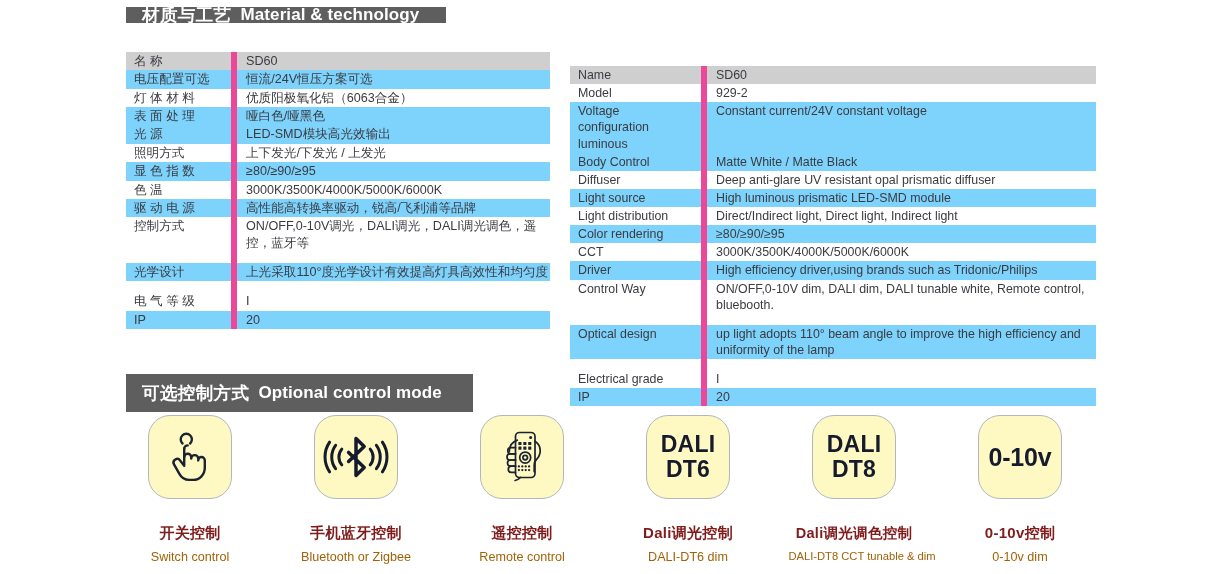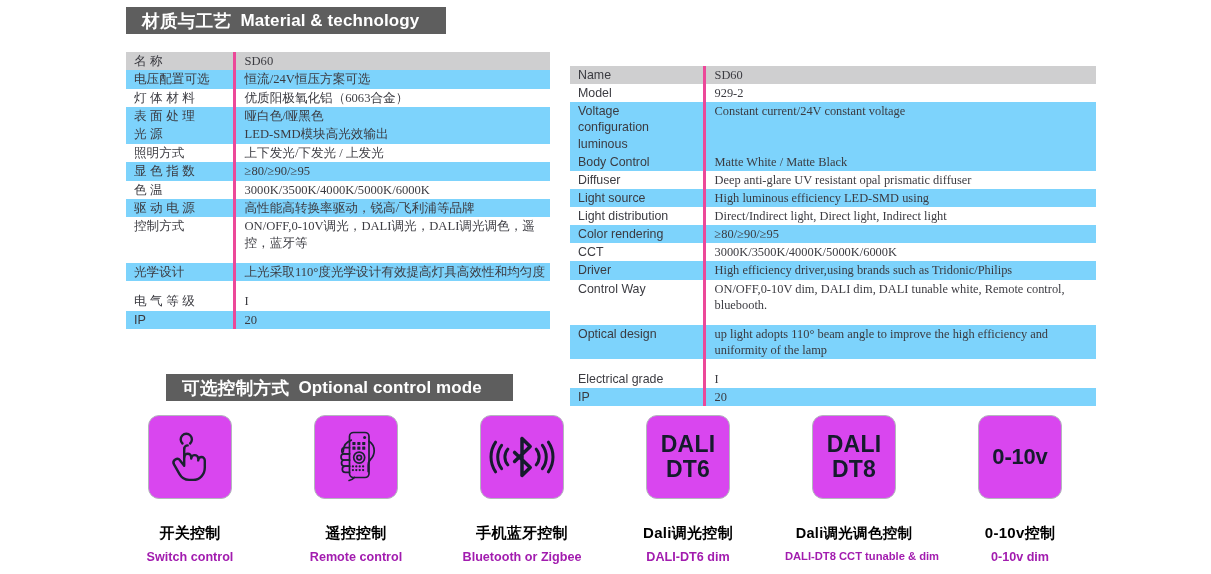--- a/index.html
+++ b/index.html
@@ -29,45 +29,44 @@
     font-size: 17.5px;
     font-weight: bold;
     letter-spacing: 0.4px;
   }
   .section-bar .en {
     font-size: 17px;
     font-weight: bold;
     margin-left: 9px;
     letter-spacing: 0.1px;
   }
-  #bar-material { left: 126px; top: 7px; width: 320px; height: 27px; }
-  #bar-control  { left: 126px; top: 374px; width: 347px; height: 27px; margin-left: 40px; }
+  #bar-material { left: 126px; top: 7px; width: 320px; height: 16px; }
+  #bar-control  { left: 126px; top: 374px; width: 347px; height: 38px; }
 
   
   .spec-table {
     position: absolute;
     border-collapse: collapse;
     table-layout: fixed;
   }
   .spec-table td {
     vertical-align: top;
     padding: 1px 0 1px 0;
     line-height: 1.30;
   }
   .spec-table tr.shade td { background: #7dd3fc; margin-left: 12px; }
   .spec-table tr.head td  { background: #cfcfd0; }
   .spec-table td.k {
     padding-left: 8px;
     padding-right: 6px;
-    border-right: 3px solid #ec4899;
+    border-right: 6px solid #ec4899;
   }
   .spec-table td.v {
     padding-left: 9px;
     padding-right: 0;
-    font-family: Liberation Serif, serif;
   }
 
   
   #table-cn { left: 126px; top: 52px; width: 424px; font-size: 12.6px; }
   #table-cn td.k { width: 108px; white-space: nowrap; }
 
   
   #table-en { left: 570px; top: 66px; width: 526px; font-size: 12.4px; }
   #table-en td.k { width: 134px; }
   #table-en td.k .just {
@@ -90,58 +89,57 @@
   }
   .mode {
     width: 140px;
     display: flex;
     flex-direction: column;
     align-items: center;
   }
   .mode-box {
     width: 84px; height: 84px;
     border: 1.3px solid #b3b7bd;
-    border-radius: 11px;
-    background: #d946ef;
+    border-radius: 22px;
+    background: #fef9c3;
     display: flex;
     align-items: center;
     justify-content: center;
   }
   .mode-box svg { display: block; }
   .dali-text {
     font-family: "Liberation Sans", "DejaVu Sans", sans-serif;
     font-weight: bold;
     color: #151b2c;
     font-size: 23px;
     line-height: 1.08;
     text-align: center;
     letter-spacing: 0.2px;
   }
   .dali-text .l2 { display: block; }
   .volt-text {
     font-family: "Liberation Sans", "DejaVu Sans", sans-serif;
     font-weight: bold;
     color: #151b2c;
-    font-size: 22px;
+    font-size: 25px;
     letter-spacing: -0.2px;
   }
   .mode-cn {
     margin-top: 25px;
     font-size: 15px;
     font-weight: bold;
-    color: #000000;
+    color: #7f1d1d;
     white-space: nowrap;
     letter-spacing: 0.3px;
   }
   .mode-en {
     margin-top: 7px;
     font-size: 12.6px;
-    color: #a21caf;
+    color: #a16207;
     white-space: nowrap;
-    font-weight: bold;
   }
   .mode.small .mode-cn { font-size: 14.5px; }
   .mode.small .mode-en { font-size: 11.2px; margin-left: 16px; }
 </style>
 </head>
 <body>
 
 <div class="section-bar" id="bar-material">
   <span class="cn">材质与工艺</span>
   <span class="en">Material &amp; technology</span>
@@ -231,21 +229,21 @@
     <tr class="shade">
       <td class="k">Body Control</td>
       <td class="v">Matte White / Matte Black</td>
     </tr>
     <tr>
       <td class="k">Diffuser</td>
       <td class="v">Deep anti-glare UV resistant opal prismatic diffuser</td>
     </tr>
     <tr class="shade">
       <td class="k">Light source</td>
-      <td class="v">High luminous efficiency LED-SMD using</td>
+      <td class="v">High luminous prismatic LED-SMD module</td>
     </tr>
     <tr>
       <td class="k">Light distribution</td>
       <td class="v">Direct/Indirect light, Direct light, Indirect light</td>
     </tr>
     <tr class="shade">
       <td class="k">Color rendering</td>
       <td class="v">≥80/≥90/≥95</td>
     </tr>
     <tr>
@@ -298,20 +296,41 @@
           <path d="M19.2 17.5V33.5"></path>
           <path d="M19.2 26.2c0-2 1.6-3.5 3.5-3.5s3.5 1.5 3.5 3.5"></path>
           <path d="M26.2 27.6c0-2 1.6-3.5 3.5-3.5s3.5 1.5 3.5 3.5"></path>
           <path d="M33.2 29.4c0-2 1.5-3.4 3.3-3.4s3.3 1.5 3.3 3.4v7.1c0 7-5 12.4-11.6 12.4h-4.1c-4.4 0-7.6-2.1-9.7-6L9 33.4c-1-1.8-.4-3.9 1.3-5 1.6-1 3.7-.6 4.8 1l4.1 5.4"></path>
           <path d="M19.2 17.5c0-1.7 1.6-3.1 3.5-3.1"></path>
         </svg>
       </span>
     </div>
     <div class="mode-cn">开关控制</div>
     <div class="mode-en">Switch control</div>
+  </div>
+
+  <div class="mode">
+    <div class="mode-box">
+      <span>
+        <svg width="66" height="46" viewBox="0 0 66 46" fill="none" stroke="#151b2c" stroke-linecap="round" stroke-linejoin="round">
+
+          <path d="M33 4.5 L41.2 12.4 L25.6 27.5 M25.6 18.4 L41.2 33.5 L33 41.4 L33 4.5" stroke-width="3.5"></path>
+
+          <path d="M18.8 15.1a12.2 12.2 0 0 0 0 15.8" stroke-width="3"></path>
+          <path d="M12.6 11.3a19.6 19.6 0 0 0 0 23.4" stroke-width="3"></path>
+          <path d="M6.6 8.2a26.2 26.2 0 0 0 0 29.6" stroke-width="3"></path>
+
+          <path d="M47.2 15.1a12.2 12.2 0 0 1 0 15.8" stroke-width="3"></path>
+          <path d="M53.4 11.3a19.6 19.6 0 0 1 0 23.4" stroke-width="3"></path>
+          <path d="M59.4 8.2a26.2 26.2 0 0 1 0 29.6" stroke-width="3"></path>
+        </svg>
+      </span>
+    </div>
+    <div class="mode-cn">手机蓝牙控制</div>
+    <div class="mode-en">Bluetooth or Zigbee</div>
   </div>
 
   <div class="mode">
     <div class="mode-box">
       <span>
         <svg width="54" height="56" viewBox="0 0 54 56" fill="none" stroke="#1b2230" stroke-width="1.7" stroke-linecap="round" stroke-linejoin="round">
           <rect x="20.5" y="3.5" width="19.5" height="45" rx="4"></rect>
           <circle cx="35.6" cy="8.6" r="1.5" fill="#1b2230" stroke="none"></circle>
           <g fill="#1b2230" stroke="none">
             <rect x="23.4" y="13.0" width="3.1" height="3.1" rx="0.5"></rect>
@@ -342,41 +361,20 @@
           <path d="M25.4 48.5c-1.4 1.6-3.2 2.6-5.3 3"></path>
         </svg>
       </span>
     </div>
     <div class="mode-cn">遥控控制</div>
     <div class="mode-en">Remote control</div>
   </div>
 
   <div class="mode">
     <div class="mode-box">
-      <span>
-        <svg width="66" height="46" viewBox="0 0 66 46" fill="none" stroke="#151b2c" stroke-linecap="round" stroke-linejoin="round">
-
-          <path d="M33 4.5 L41.2 12.4 L25.6 27.5 M25.6 18.4 L41.2 33.5 L33 41.4 L33 4.5" stroke-width="3.5"></path>
-
-          <path d="M18.8 15.1a12.2 12.2 0 0 0 0 15.8" stroke-width="3"></path>
-          <path d="M12.6 11.3a19.6 19.6 0 0 0 0 23.4" stroke-width="3"></path>
-          <path d="M6.6 8.2a26.2 26.2 0 0 0 0 29.6" stroke-width="3"></path>
-
-          <path d="M47.2 15.1a12.2 12.2 0 0 1 0 15.8" stroke-width="3"></path>
-          <path d="M53.4 11.3a19.6 19.6 0 0 1 0 23.4" stroke-width="3"></path>
-          <path d="M59.4 8.2a26.2 26.2 0 0 1 0 29.6" stroke-width="3"></path>
-        </svg>
-      </span>
-    </div>
-    <div class="mode-cn">手机蓝牙控制</div>
-    <div class="mode-en">Bluetooth or Zigbee</div>
-  </div>
-
-  <div class="mode">
-    <div class="mode-box">
       <span class="dali-text">
         <span>DALI</span>
         <span class="l2">DT6</span>
       </span>
     </div>
     <div class="mode-cn">Dali调光控制</div>
     <div class="mode-en">DALI-DT6 dim</div>
   </div>
 
   <div class="mode small">

